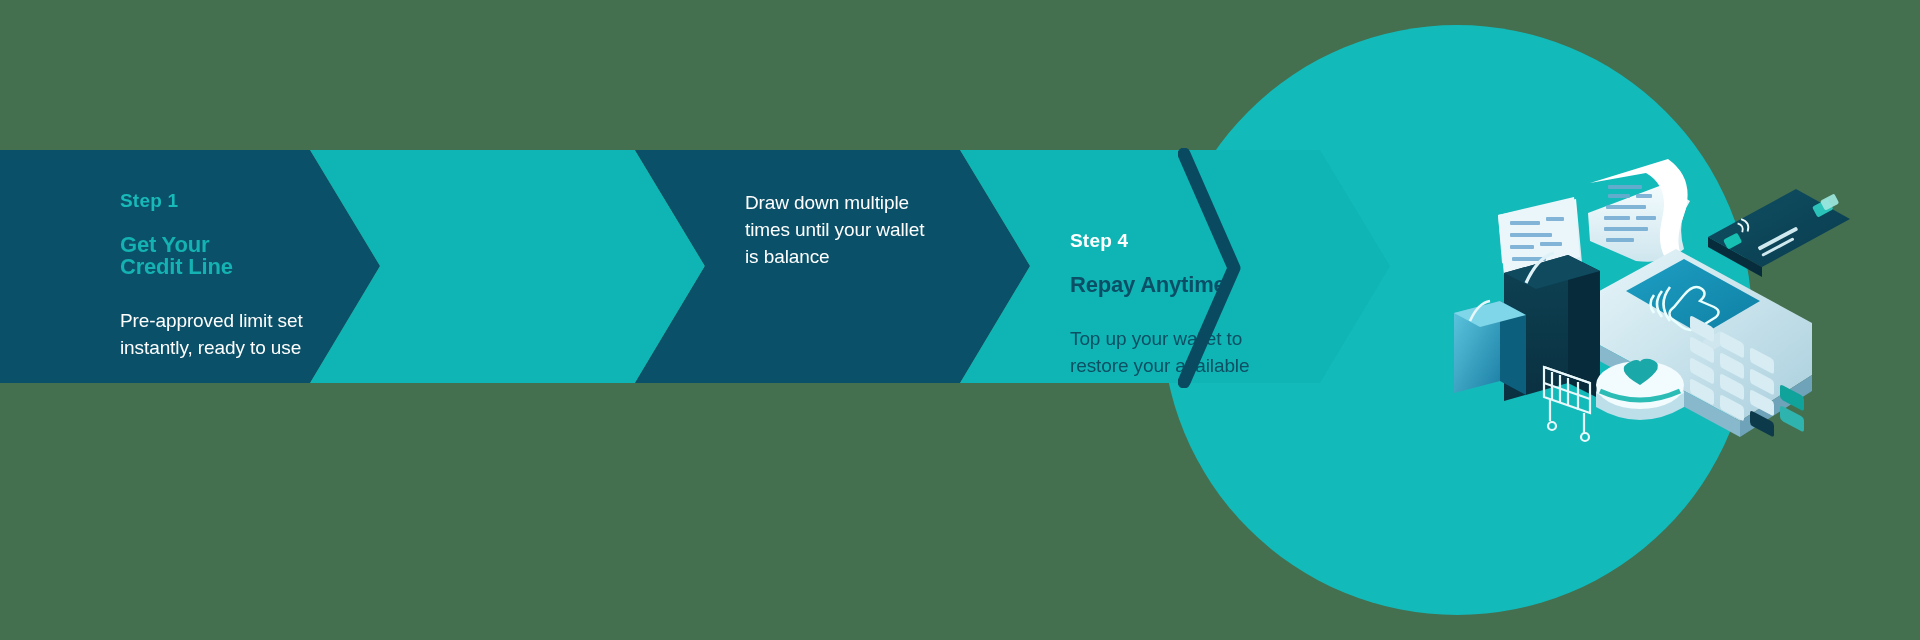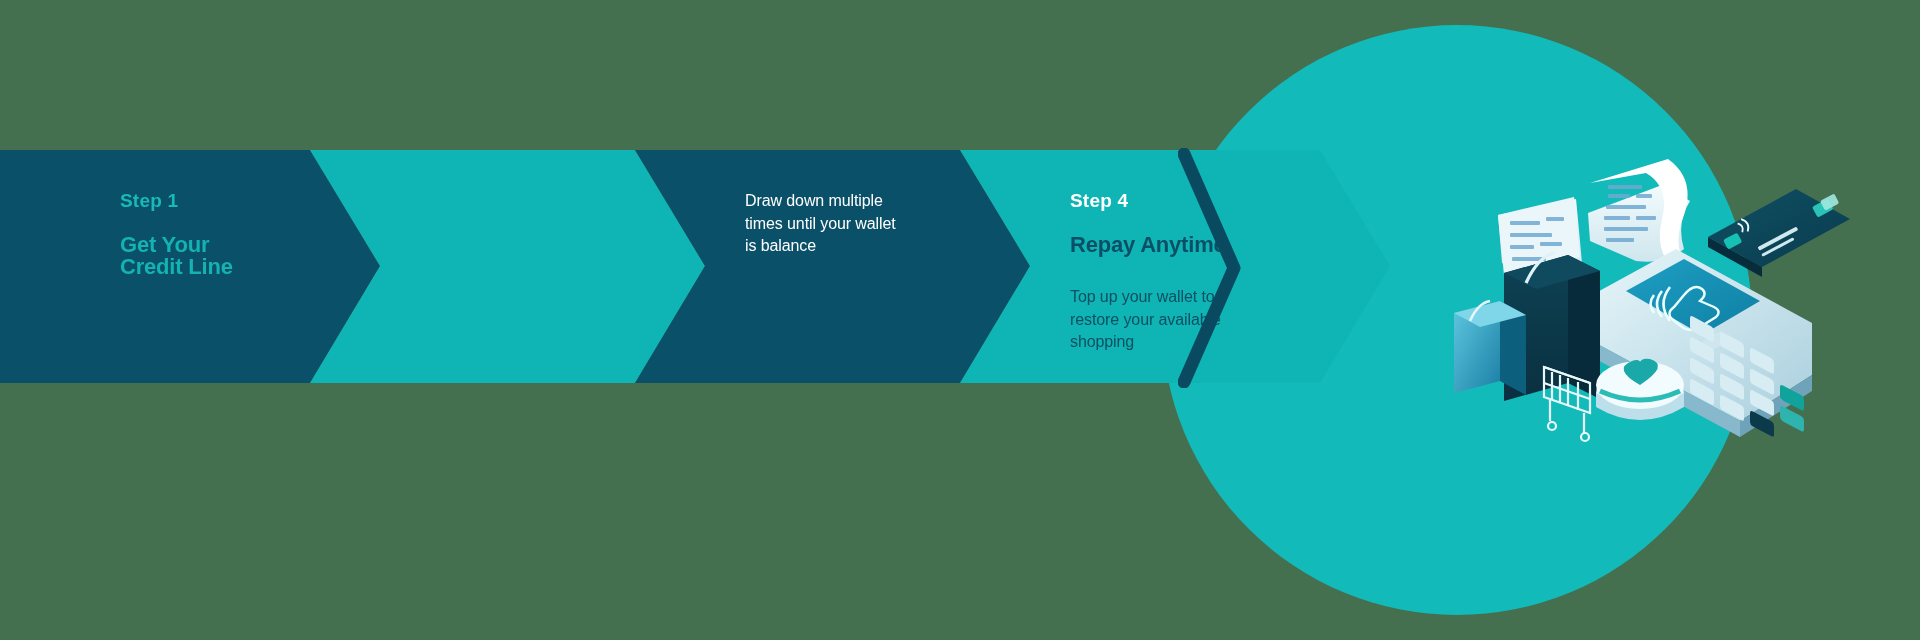--- a/index.html
+++ b/index.html
@@ -36,25 +36,25 @@
   .s2 { left:310px; width:395px; background:#0fb5b5;
         clip-path:polygon(0 0, 325px 0, 395px 116px, 325px 233px, 0 233px, 70px 116px); }
   .s3 { left:635px; width:395px; background:#0a5068;
         clip-path:polygon(0 0, 325px 0, 395px 116px, 325px 233px, 0 233px, 70px 116px); }
   .s4 { left:960px; width:430px; background:#0fb5b5;
         clip-path:polygon(0 0, 360px 0, 430px 116px, 360px 233px, 0 233px, 70px 116px); }
 
   .s1 .inner { left:120px; width:230px; }
   .s2 .inner { left:110px; width:230px; }
   .s3 .inner { left:110px; width:230px; }
-  .s4 .inner { left:110px; width:230px; }
+  .s4 .inner { left:110px; width:230px;margin-top:40px; }
 
   .step-label { font-size:19px; font-weight:bold; letter-spacing:0.2px; margin:0 0 22px 0; }
   .step-title { font-size:22px; font-weight:bold; line-height:1.0; margin:0 0 30px 0; letter-spacing:-0.2px; }
-  .step-body  { font-size:16px; line-height:1.42; margin:0; letter-spacing:-0.1px; }
+  .step-body  { font-size:19px; line-height:1.42; margin:0; letter-spacing:-0.1px; }
 
   .dark .step-label { color:#17b9b9; }
   .dark .step-title { color:#14b2b2; }
   .dark .step-body  { color:#ffffff; }
   .light .step-label { color:#ffffff; }
   .light .step-title { color:#0a4f66; }
   .light .step-body  { color:#0d4f63; }
 
   
   .arrow-outline { position:absolute; left:1178px; top:148px; z-index:3; }
@@ -71,20 +71,24 @@
 
   <div class="band">
 
     <div class="step s1 dark">
       <div class="inner">
         <p class="step-label">Step 1</p>
         <h2 class="step-title">
           <span>Get Your</span><br>
           <span>Credit Line</span>
         </h2>
+        <p class="step-body">
+          <span>Pre-approved limit set</span><br>
+          <span>instantly, ready to use</span>
+        </p>
       </div>
     </div>
 
     <div class="step s2 light">
       <div class="inner">
       </div>
     </div>
 
     <div class="step s3 dark">
       <div class="inner">

